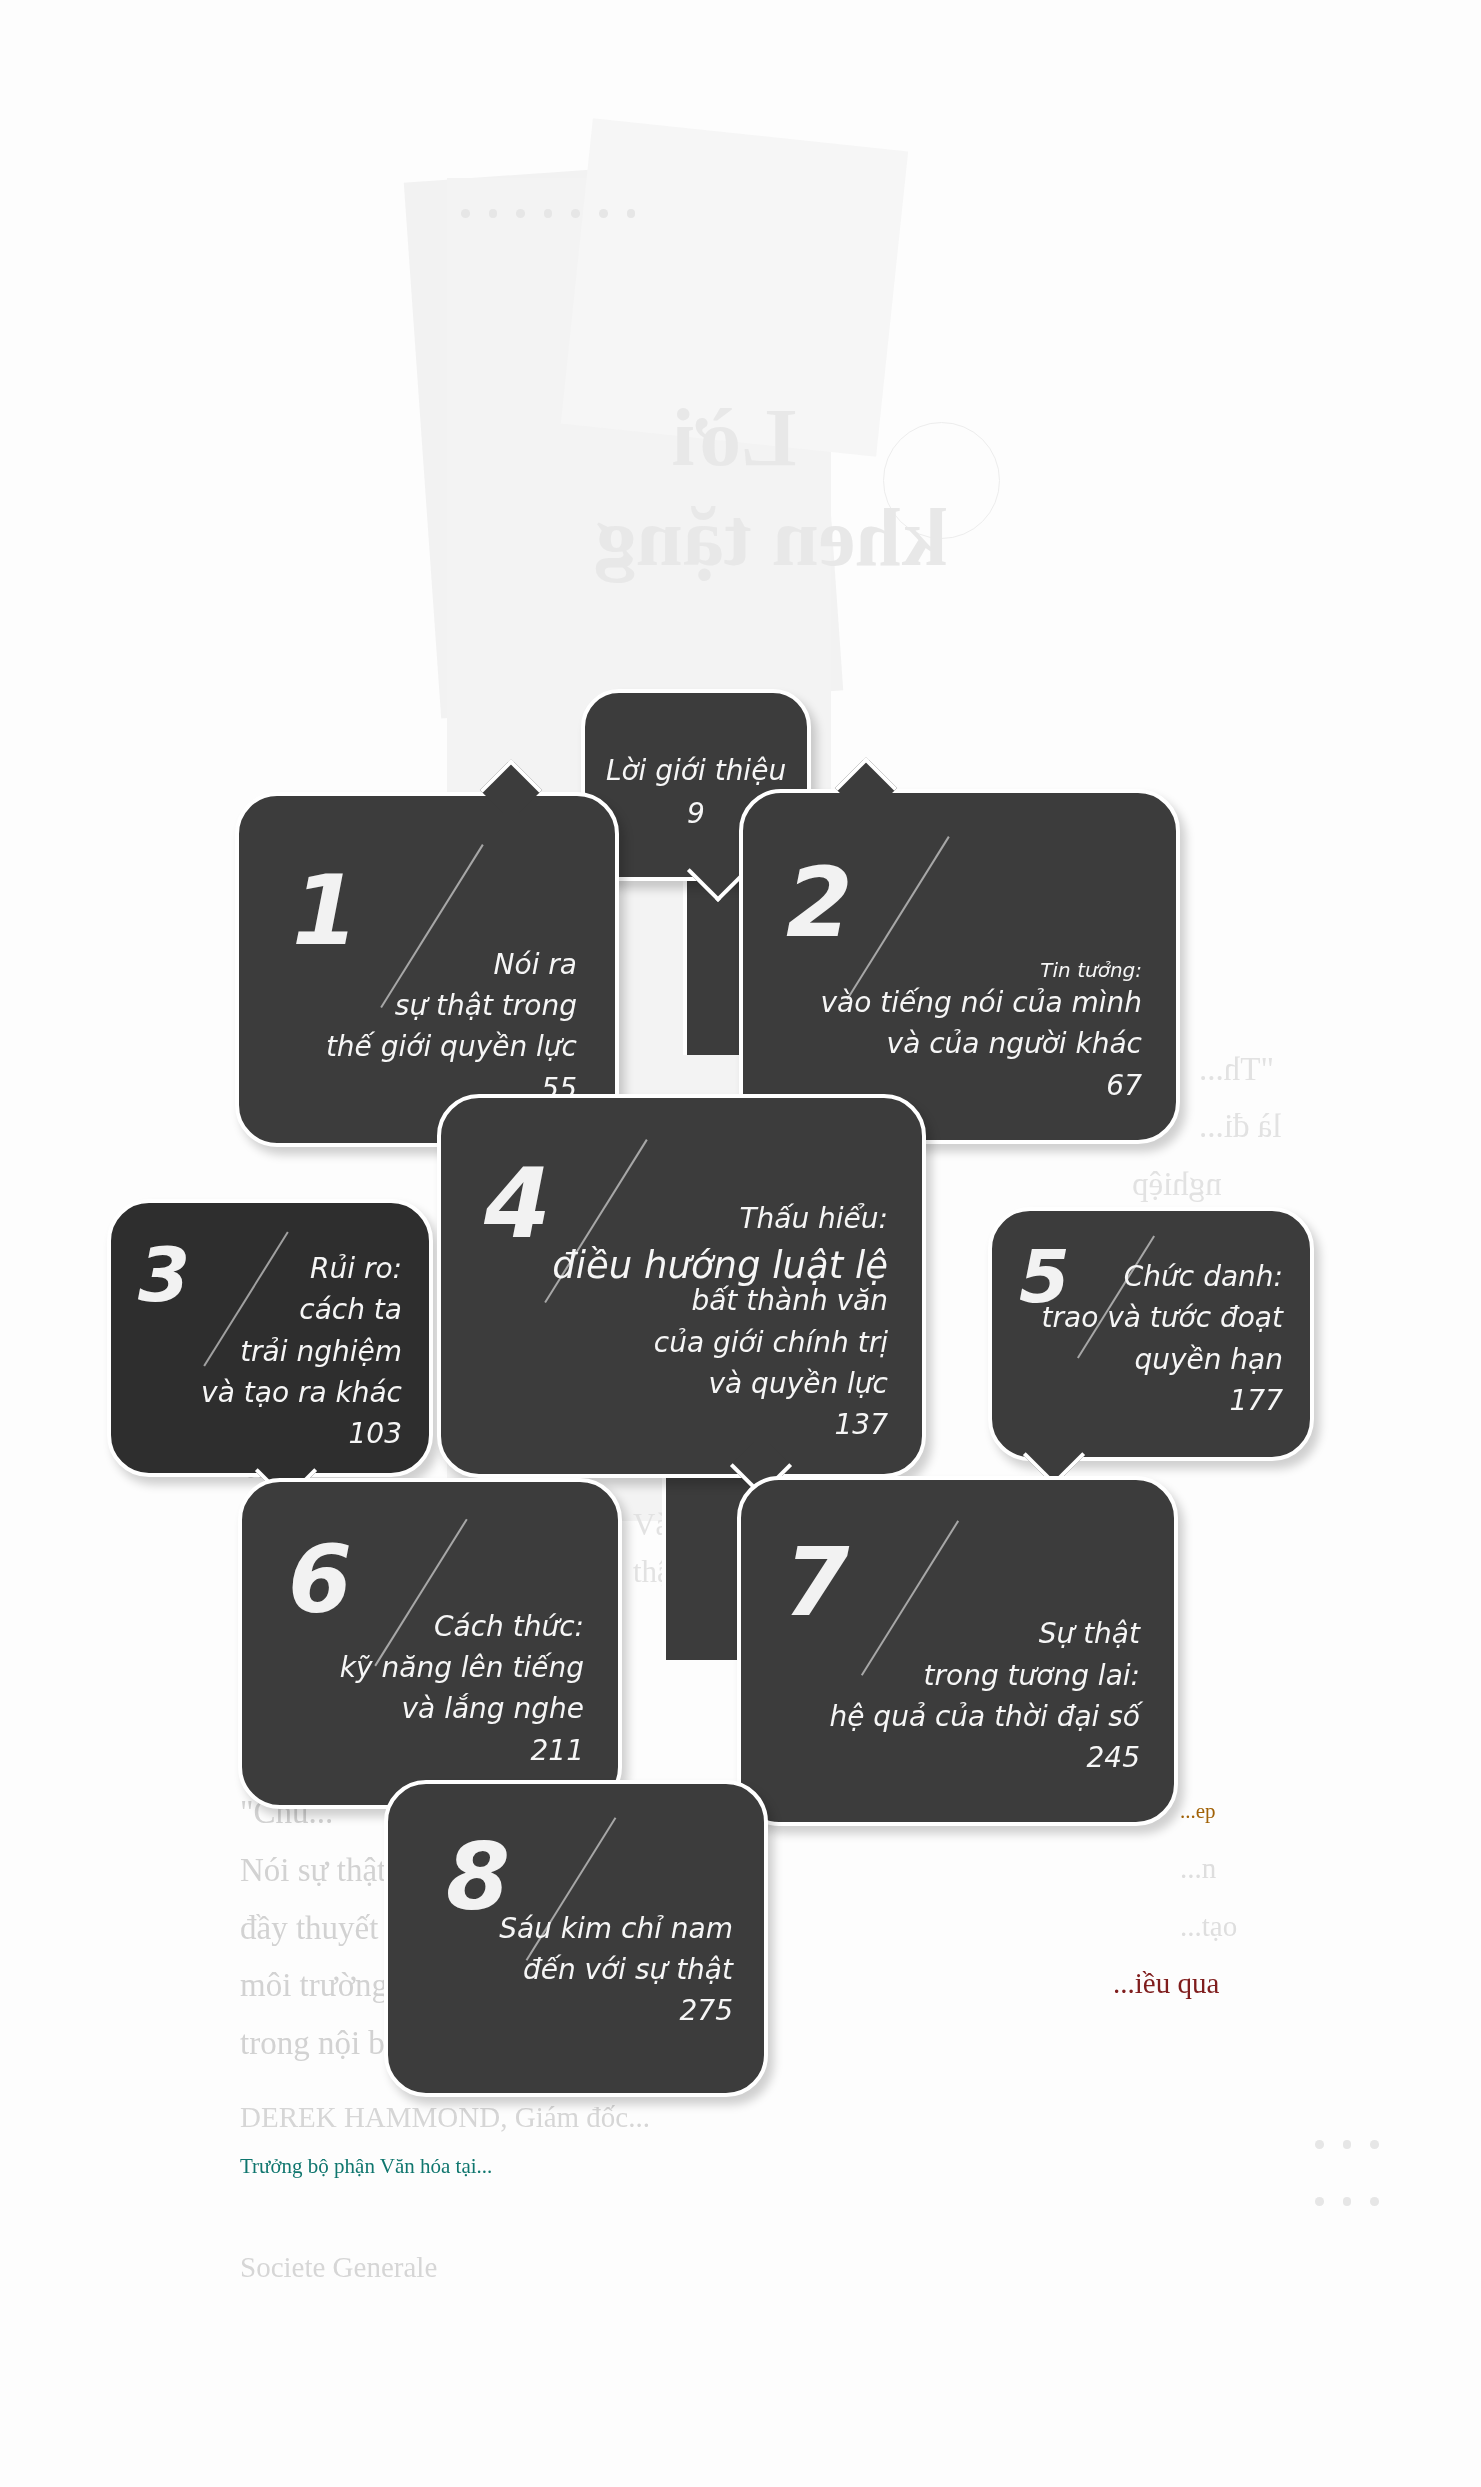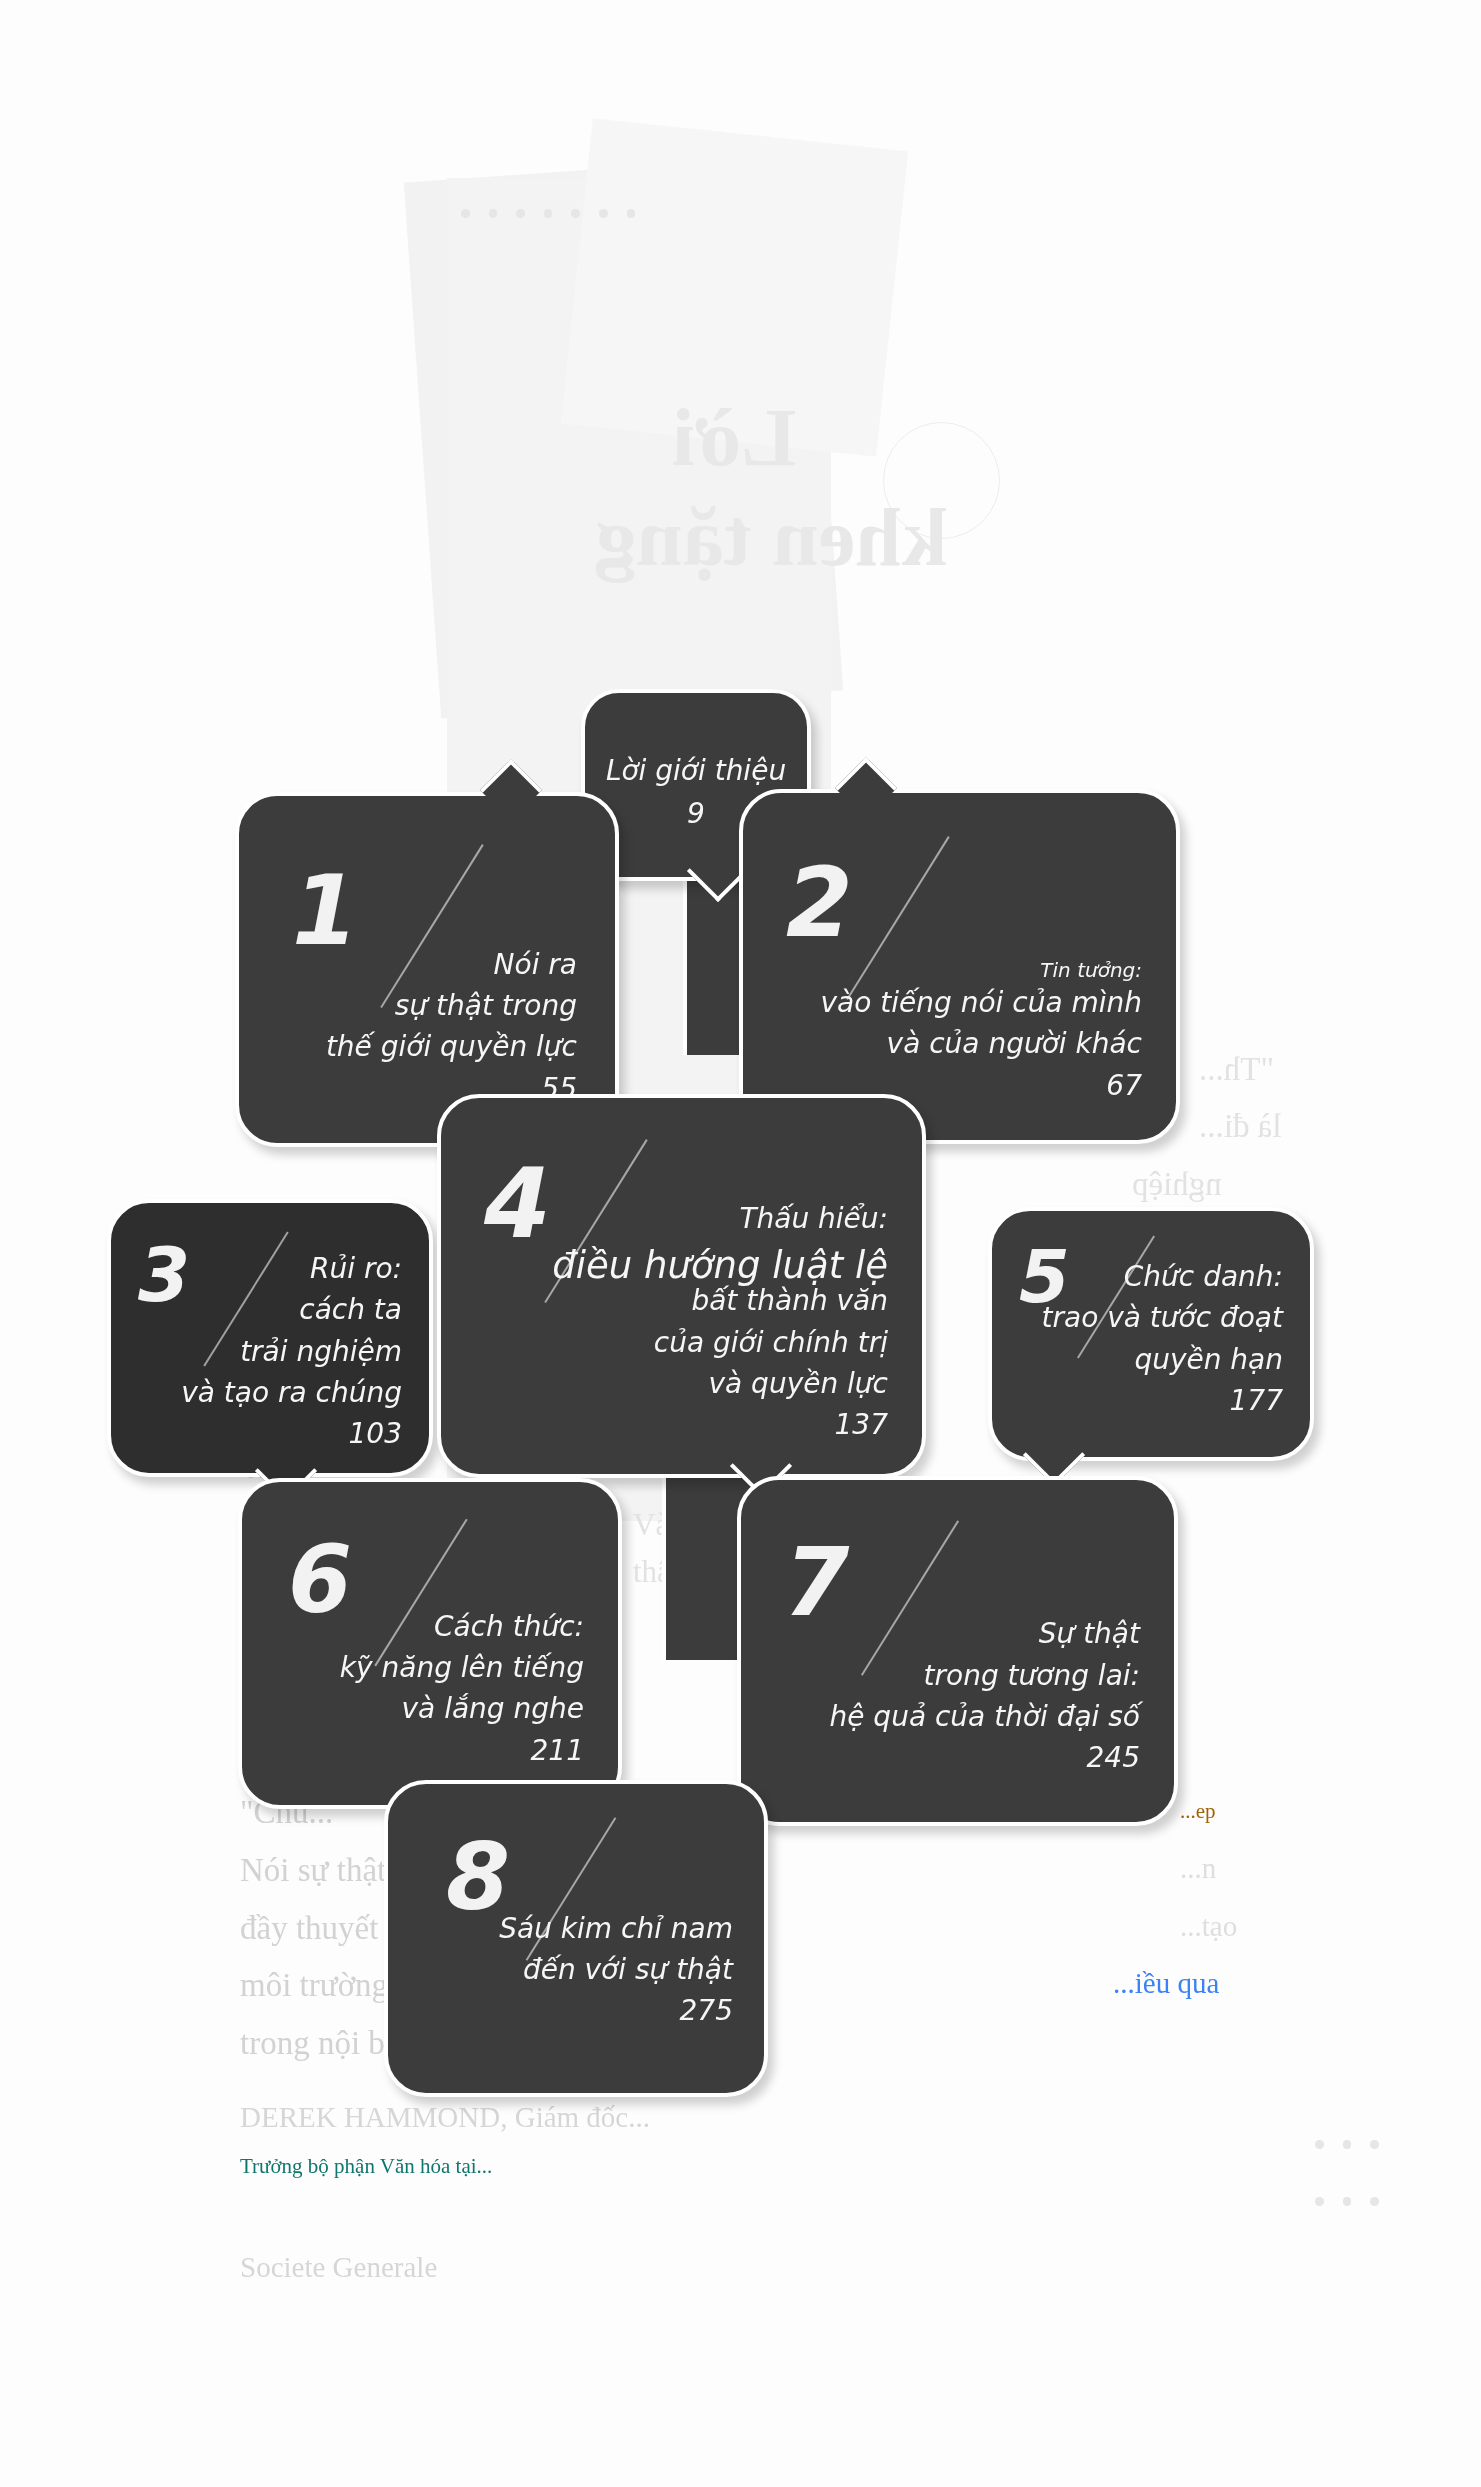--- a/index.html
+++ b/index.html
@@ -168,21 +168,21 @@
     <div class="ghost-text" style="left:240px; top:1910px; font-size:33px; color:#d2d2d2;">đầy thuyết phục...</div>
     <div class="ghost-text" style="left:240px; top:1967px; font-size:33px; color:#d2d2d2;">môi trường tốt nhất...</div>
     <div class="ghost-text" style="left:240px; top:2025px; font-size:33px; color:#d2d2d2;">trong nội bộ tổ chức."</div>
     <div class="ghost-text" style="left:240px; top:2101px; font-size:29px; color:#d6d6d6;">DEREK HAMMOND, Giám đốc...</div>
     <div class="ghost-text" style="left:240px; top:2154px; font-size:21px; color:#0f766e;">Trưởng bộ phận Văn hóa tại...</div>
     <div class="ghost-text" style="left:240px; top:2207px; font-size:29px; color:#d6d6d6;margin-top:44px;">Societe Generale</div>
 
     <div class="ghost-text" style="left:1180px; top:1799px; font-size:21px; color:#a16207;">...ep</div>
     <div class="ghost-text" style="left:1180px; top:1852px; font-size:29px; color:#dedede;">...n</div>
     <div class="ghost-text" style="left:1180px; top:1910px; font-size:29px; color:#dedede;">...tạo</div>
-    <div class="ghost-text" style="left:1113px; top:1967px; font-size:29px; color:#3b82f6;font-family:Liberation Serif, serif;">...iều qua</div>
+    <div class="ghost-text" style="left:1113px; top:1967px; font-size:29px; color:#7f1d1d;font-family:Liberation Serif, serif;">...iều qua</div>
   </div>
 
   <div class="connector" style="left:683px; top:825px; width:115px; height:230px;"></div>
   <div class="connector" style="left:662px; top:1439px; width:106px; height:221px;"></div>
 
   <div class="bubble" style="left:581px; top:689px; width:230px; height:192px; border-radius:38px;">
     <div class="txt center" style="left:0; right:0; top:58px; font-size:28px;">Lời giới thiệu</div>
     <div class="txt center" style="left:0; right:0; top:101px; font-size:28px;">9</div>
   </div>
   <div class="tail" style="left:696px; top:849px;"></div>
@@ -206,21 +206,21 @@
     <div class="txt right" style="right:34px; top:273px; width:384px; font-size:28px;">67</div>
   </div>
   <div class="tail up" style="left:844px; top:766px;"></div>
 
   <div class="bubble" style="left:107px; top:1199px; width:326px; height:278px; background:#2e2e2e;">
     <div class="slash" style="left:134px; top:17.3px; height:158px; transform:rotate(32deg);"></div>
     <div class="num" style="left:27px; top:35px; font-size:75px;">3</div>
     <div class="txt right" style="right:27px; top:46px; width:240px; font-size:28px;">Rủi ro:</div>
     <div class="txt right" style="right:27px; top:87px; width:240px; font-size:28px;">cách ta</div>
     <div class="txt right" style="right:27px; top:129px; width:269px; font-size:28px;">trải nghiệm</div>
-    <div class="txt right" style="right:27px; top:170px; width:278px; font-size:28px;">và tạo ra chúng</div>
+    <div class="txt right" style="right:27px; top:170px; width:278px; font-size:28px;">và tạo ra khác</div>
     <div class="txt right" style="right:27px; top:211px; width:278px; font-size:28px;">103</div>
   </div>
   <div class="tail" style="left:264px; top:1449px; background:#2e2e2e;"></div>
 
   <div class="bubble" style="left:437px; top:1094px; width:489px; height:384px;">
     <div class="slash" style="left:154px; top:27px; height:192px; transform:rotate(32deg);"></div>
     <div class="num" style="left:43px; top:58px; font-size:96px;">4</div>
     <div class="txt right" style="right:34px; top:101px; width:403px; font-size:28px;">Thấu hiểu:</div>
     <div class="txt right" style="right:34px; top:142px; width:403px; font-size:37px;">điều hướng luật lệ</div>
     <div class="txt right" style="right:34px; top:183px; width:403px; font-size:28px;">bất thành văn</div>

